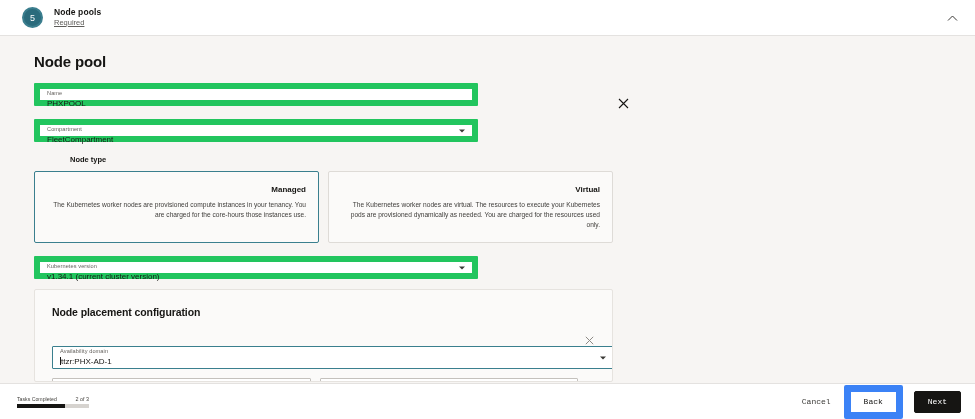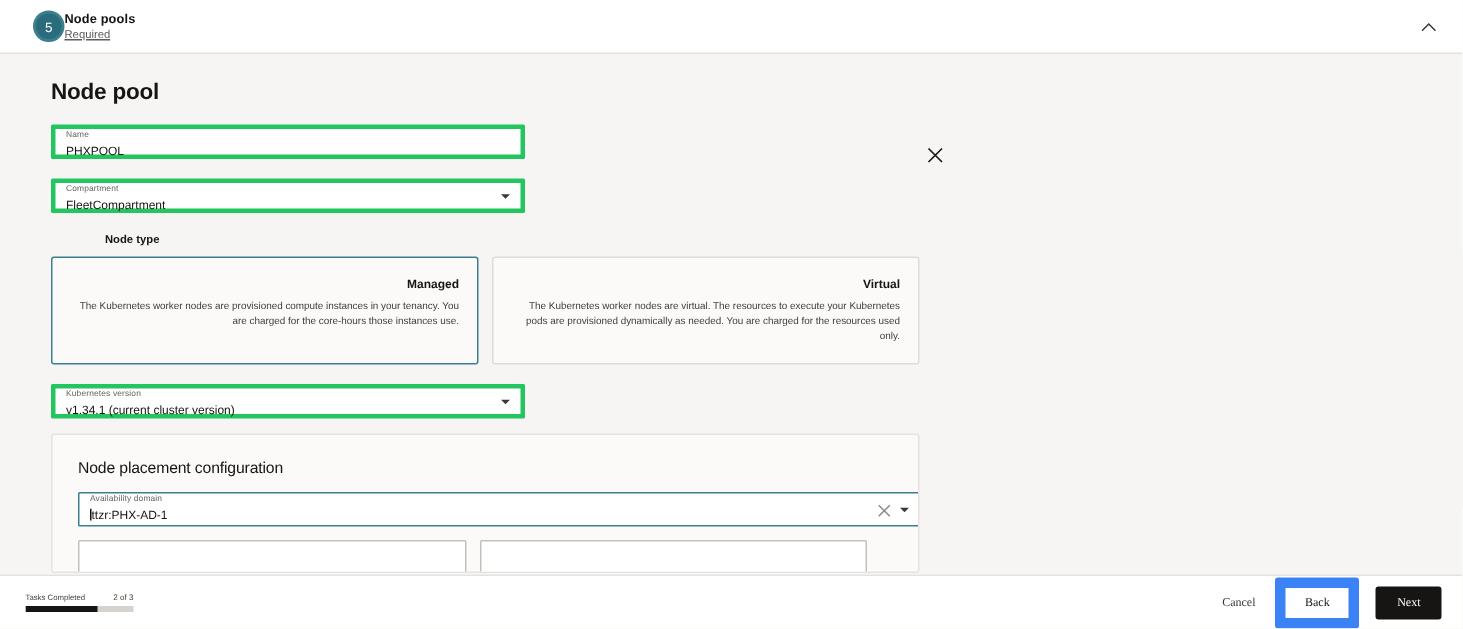--- a/index.html
+++ b/index.html
@@ -26,21 +26,21 @@
   .step-badge {
     width: 21px; height: 21px;
     border-radius: 50%;
     background: #2a6b7c;
     color: #ffffff;
     font-size: 9px;
     display: flex; align-items: center; justify-content: center;
     flex: 0 0 auto;
     border: 2px solid #3b7e8e;
   }
-  .hdr-text { line-height: 1.12; }
+  .hdr-text { margin-left: 11px; line-height: 1.12; }
   .hdr-title { font-size: 8.5px; font-weight: bold; color: #161513; letter-spacing: .1px; }
   .hdr-sub { font-size: 7.5px; color: #5e5c59; margin-top: 1.5px; text-decoration: underline; }
   .chevron-up {
     position: absolute; right: 16px; top: 50%;
     transform: translateY(-50%);
     width: 13px; height: 13px;
     display: flex; align-items: center; justify-content: center;
     cursor: pointer;
   }
   .chevron-up svg { display: block; }
@@ -70,24 +70,24 @@
     font-size: 15px;
     font-weight: bold;
     letter-spacing: -0.15px;
     color: #161513;
   }
 
   
   .field {
     position: relative;
     margin: 0 0 0 34px;
-    width: 316px;
+    width: 444px;
     height: 23px;
     background: #ffffff;
-    border: 3px solid #22c55e;
+    border: 6px solid #22c55e;
     border-radius: 1px;
     padding: 2px 7px 0 7px;
   }
   .field.focused {
     border: 1.5px solid #3a7f8e;
   }
   .field-label {
     font-size: 5.6px;
     color: #65625e;
     line-height: 1;
@@ -171,23 +171,23 @@
     background: #fbfaf9;
     border: 1px solid #e6e3df;
     border-radius: 2px;
     padding: 16px 17px 0 17px;
     height: 93px;
     overflow: hidden;
     position: relative;
   }
   .panel-title {
     font-size: 10.5px;
-    font-weight: normal;
-    color: #161513;
-    margin: 0 0 10px 0;
+    font-weight: bold;
+    color: #161513;
+    margin: 0 0 28px 0;
     letter-spacing: -0.1px;
   }
   .panel .field { margin-left: 0; width: 562px; }
   .panel-remove {
     position: absolute;
     right: 17px; top: 44px;
     width: 12px; height: 12px;
     display: flex; align-items: center; justify-content: center;
     cursor: pointer;
   }
@@ -242,21 +242,21 @@
     width: 66.7%;
   }
   .footer-actions {
     margin-left: auto;
     margin-right: 14px;
     display: flex;
     align-items: center;
     gap: 11px;
   }
   .btn {
-    font-family: Liberation Serif, serif;
+    font-family: Liberation Mono, monospace;
     font-size: 8px;
     border-radius: 2px;
     cursor: pointer;
     line-height: 1;
   }
   .btn-link {
     background: none; border: none;
     color: #3a3936;
     padding: 6px 2px;
   }

